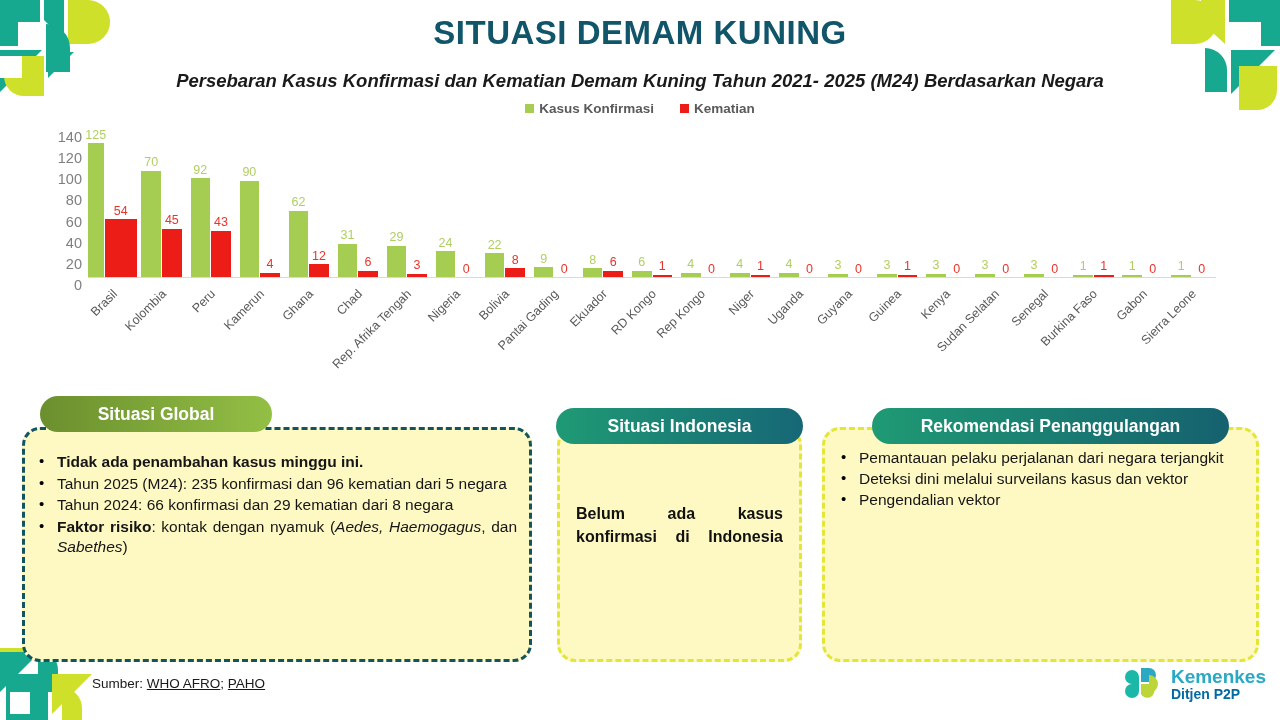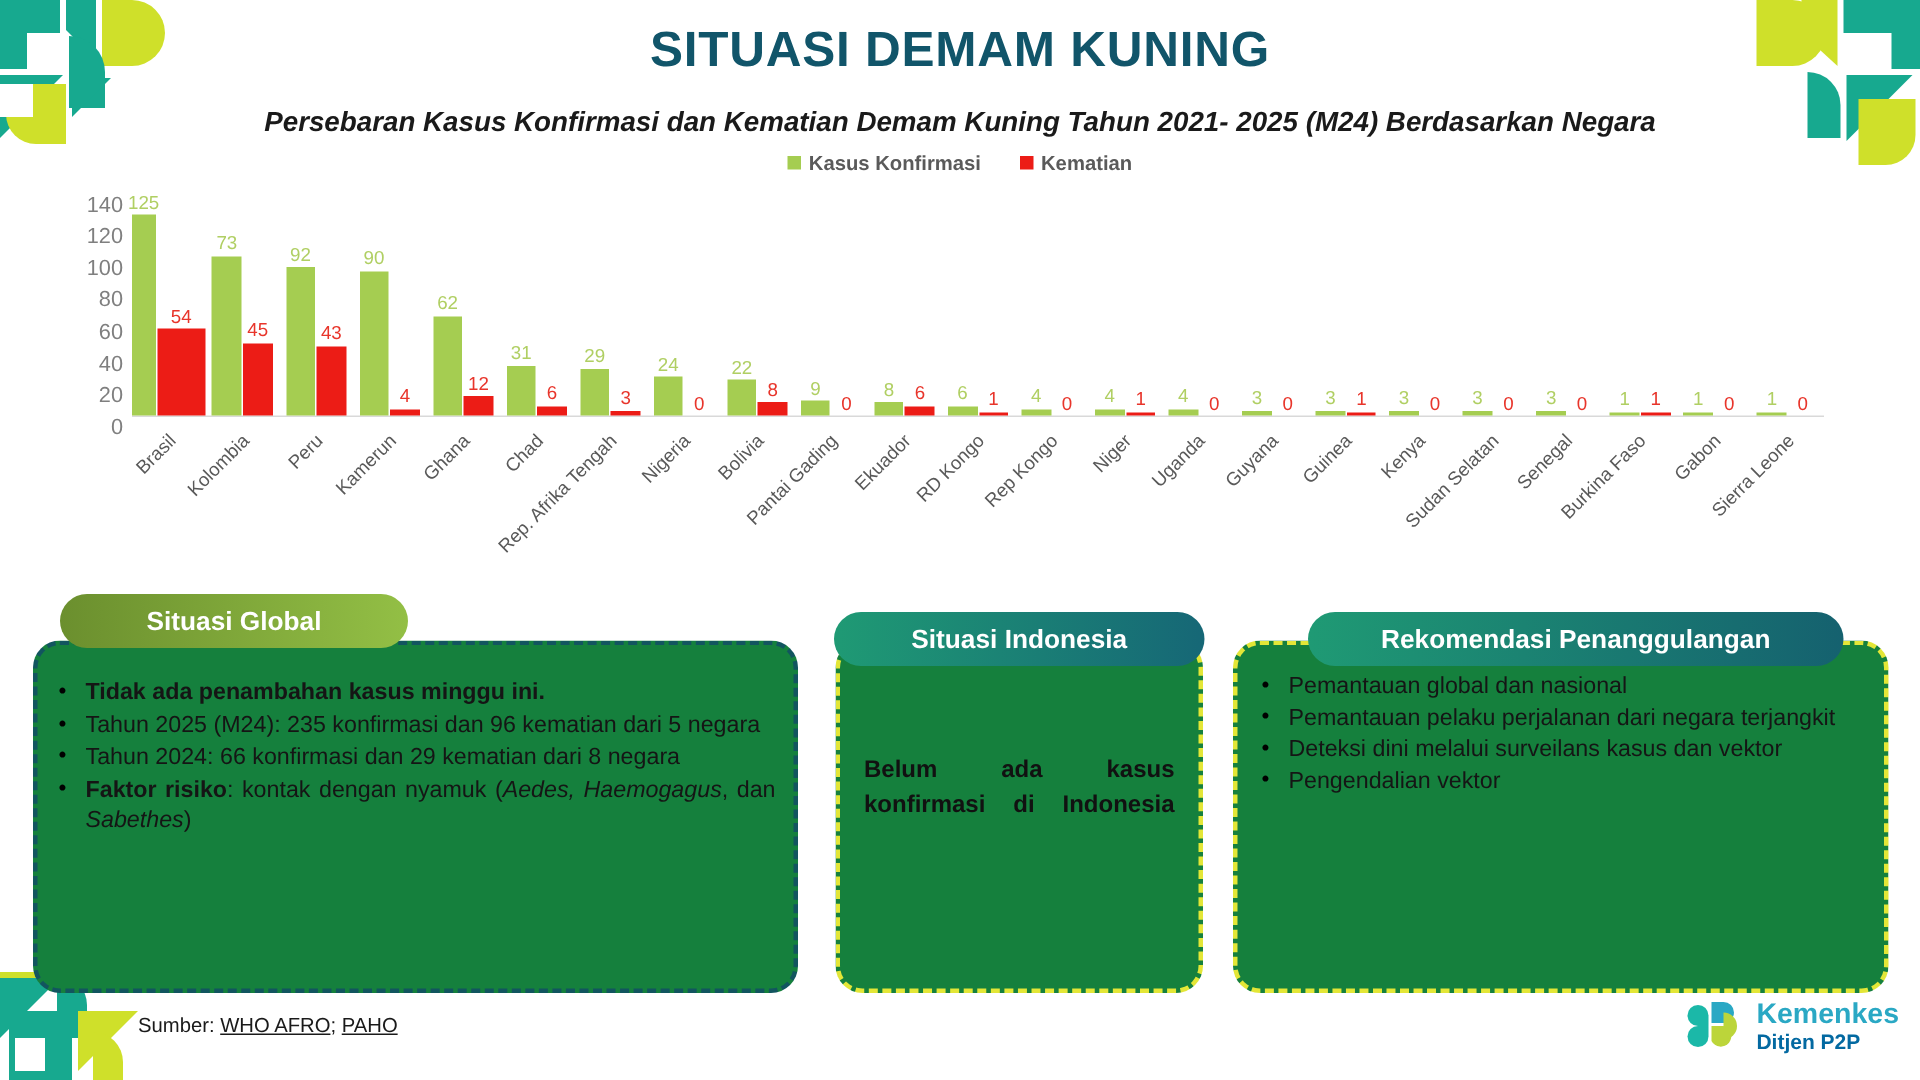--- a/index.html
+++ b/index.html
@@ -76,21 +76,21 @@
   }
   .xlab span{display:inline-block;transform:translate(-100%,0);}
 
   
   .pill{
     position:absolute;border-radius:22px;color:#ffffff;
     display:flex;align-items:center;justify-content:center;
     font-size:17.5px;font-weight:bold;z-index:5;
   }
   .box{
-    position:absolute;background:#15803d;border-radius:18px;z-index:2;
+    position:absolute;background:#fef9c3;border-radius:18px;z-index:2;
     box-sizing:border-box;
   }
   .box ul{margin:0;padding:0;list-style:none;}
   .box li{
     position:relative;padding-left:26px;margin-bottom:1px;
     text-align:justify;
   }
   .box li:before{
     content:"\2022";position:absolute;left:8px;top:-1px;color:#000;font-size:15px;
   }
@@ -209,21 +209,21 @@
         <div class="group">
           <div class="bar cases" style="height: 133.929px;">
             <span class="bar-label">125</span>
           </div>
           <div class="bar deaths" style="height: 57.8571px; padding-left: 17px;">
             <span class="bar-label">54</span>
           </div>
         </div>
         <div class="group">
           <div class="bar cases" style="height: 106.071px;">
-            <span class="bar-label">73</span>
+            <span class="bar-label">70</span>
           </div>
           <div class="bar deaths" style="height: 48.2143px;">
             <span class="bar-label">45</span>
           </div>
         </div>
         <div class="group">
           <div class="bar cases" style="height: 98.5714px;">
             <span class="bar-label">92</span>
           </div>
           <div class="bar deaths" style="height: 46.0714px; text-align: right;">
@@ -481,21 +481,20 @@
 <div class="box" id="box-indo">
   <div class="content">
     <p>Belum ada kasus konfirmasi di Indonesia</p>
   </div>
 </div>
 
 <div class="pill" id="pill-rek">Rekomendasi Penanggulangan</div>
 <div class="box" id="box-rek">
   <div class="content">
     <ul>
-      <li>Pemantauan global dan nasional</li>
       <li>Pemantauan pelaku perjalanan dari negara terjangkit</li>
       <li>Deteksi dini melalui surveilans kasus dan vektor</li>
       <li>Pengendalian vektor</li>
     </ul>
   </div>
 </div>
 
 <div class="source">
   <span>Sumber:</span>
   <a href="#">WHO AFRO</a><span>;</span>

